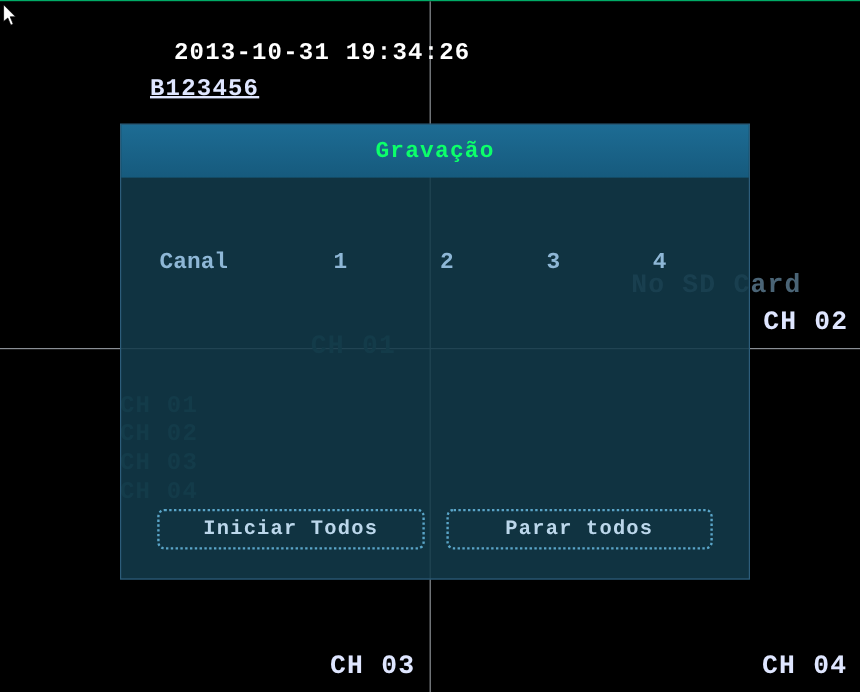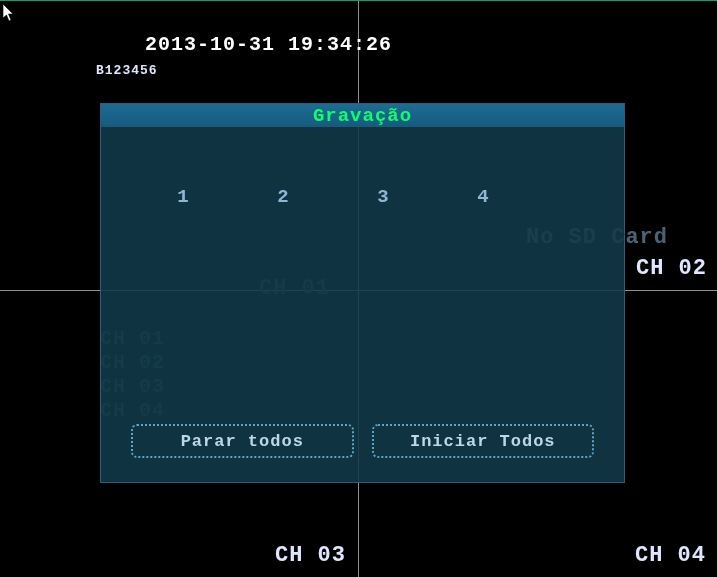--- a/index.html
+++ b/index.html
@@ -48,24 +48,25 @@
     top: 32px;
     left: 112px;
     color: #ffffff;
     font-size: 20px;
     letter-spacing: 1px;
     margin-left: 33px;
   }
   .osd-id {
     position: absolute;
     top: 62px;
-    left: 96px;
+    left: 125px;
     color: #dfe6ff;
-    font-size: 13px;
-    letter-spacing: 1px;
+    font-size: 20px;
+    letter-spacing: 1px;
+    text-decoration: underline;
   }
   
   .quad-label {
     position: absolute;
     color: #dfe6ff;
     font-size: 22px;
     letter-spacing: 1px;
   }
   .q3 { left: 275px; top: 542px; }
   .q4 { left: 635px; top: 542px; }
@@ -96,21 +97,21 @@
     position: absolute;
     left: 100px;
     top: 102px;
     width: 525px;
     height: 380px;
     background: rgba(18, 58, 74, 0.88);
     border: 1px solid #2d5d7a;
     box-sizing: border-box;
   }
   .modal-title {
-    height: 23px;
+    height: 44px;
     background: linear-gradient(#1d6c94, #165a7d);
     display: flex;
     align-items: center;
     justify-content: center;
     color: #0cff6a;
     font-size: 19px;
     letter-spacing: 1px;
   }
   .modal-body {
     padding: 50px 30px 0 32px;
@@ -212,27 +213,28 @@
   <div>CH 03</div>
   <div>CH 04</div>
 </div>
 
 <div class="modal">
   <div class="modal-title">Gravação</div>
 
   <div class="modal-body">
 
     <div class="row">
+      <div class="row-label">Canal</div>
       <div class="col ch-num">1</div>
       <div class="col ch-num">2</div>
       <div class="col ch-num">3</div>
       <div class="col ch-num">4</div>
     </div>
 
 
 
   </div>
 
   <div class="btn-row">
+    <button class="btn">Iniciar Todos</button>
     <button class="btn">Parar todos</button>
-    <button class="btn">Iniciar Todos</button>
   </div>
 </div>
 
 </body></html>

